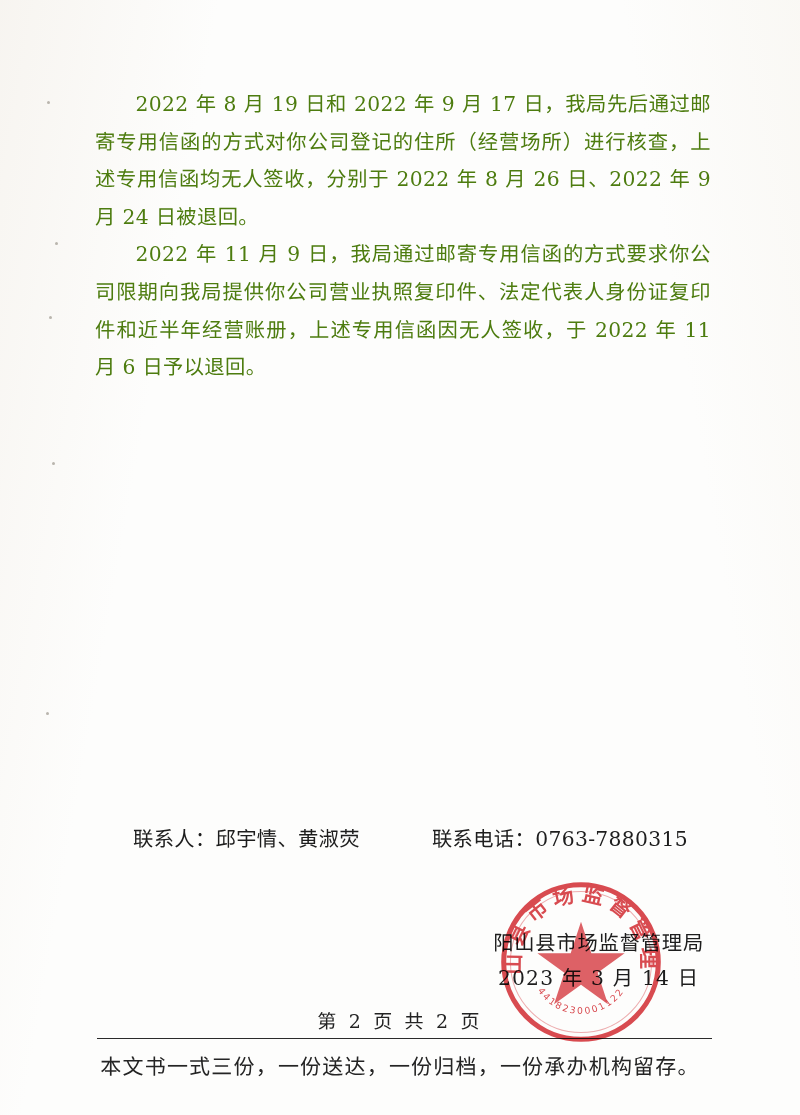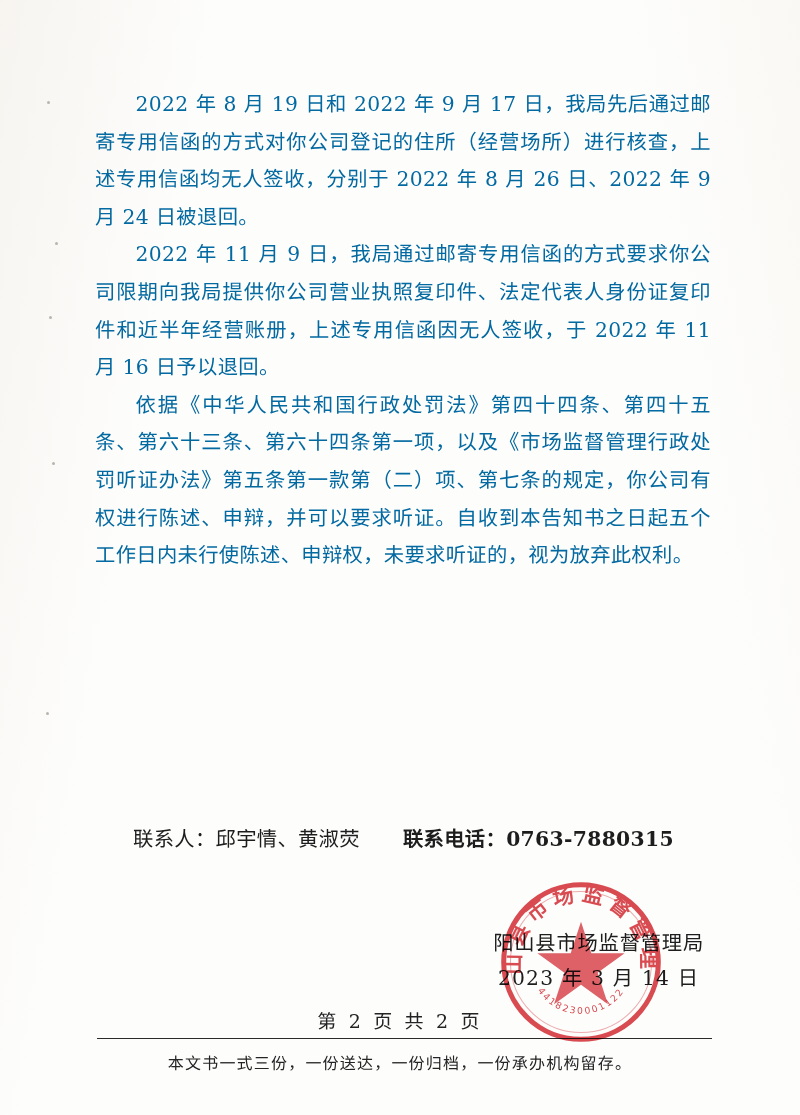--- a/index.html
+++ b/index.html
@@ -42,21 +42,21 @@
 
   .para {
     font-size: 20.3px;
     line-height: 37.6px;
     text-align: justify;
     text-align-last: left;
     text-justify: inter-character;
     letter-spacing: 0.35px;
     margin: 0;
     text-indent: 2em;
-    color: #0369a1;
+    color: #4d7c0f;
   }
 
   .para + .para { margin-top: 0px; }
 
   
   .contact-row {
     position: absolute;
     left: 95px;
     top: 822px;
     width: 616px;
@@ -64,23 +64,22 @@
     align-items: flex-end;
     z-index: 3;
     font-size: 20.3px;
     letter-spacing: 0.35px;
   }
   .contact-person {
     margin-left: 38px;
     white-space: nowrap;
   }
   .contact-phone {
-    margin-left: 43px;
+    margin-left: 72px;
     white-space: nowrap;
-    font-weight: bold;
   }
 
   
   .signature-block {
     position: absolute;
     right: 96px;
     top: 926px;
     text-align: center;
     z-index: 3;
     font-size: 20.3px;
@@ -126,21 +125,21 @@
     border-top: 1.6px solid #2a2a2a;
     z-index: 3;
   }
 
   .footer-note {
     position: absolute;
     left: 0;
     right: 0;
     top: 1050px;
     text-align: center;
-    font-size: 16px;
+    font-size: 21px;
     letter-spacing: 1.2px;
     z-index: 3;
     color: #242424;
   }
 
   
   .margin-dot {
     position: absolute;
     width: 3px;
     height: 3px;
@@ -157,22 +156,21 @@
   <div class="scan-tint"></div>
 
   <div class="margin-dot" style="left:47px;  top:101px;"></div>
   <div class="margin-dot" style="left:55px;  top:242px;"></div>
   <div class="margin-dot" style="left:49px;  top:316px;"></div>
   <div class="margin-dot" style="left:52px;  top:462px;"></div>
   <div class="margin-dot" style="left:46px;  top:712px;"></div>
 
   <div class="body-area">
     <p class="para">2022 年 8 月 19 日和 2022 年 9 月 17 日，我局先后通过邮寄专用信函的方式对你公司登记的住所（经营场所）进行核查，上述专用信函均无人签收，分别于 2022 年 8 月 26 日、2022 年 9 月 24 日被退回。</p>
-    <p class="para">2022 年 11 月 9 日，我局通过邮寄专用信函的方式要求你公司限期向我局提供你公司营业执照复印件、法定代表人身份证复印件和近半年经营账册，上述专用信函因无人签收，于 2022 年 11 月 16 日予以退回。</p>
-    <p class="para">依据《中华人民共和国行政处罚法》第四十四条、第四十五条、第六十三条、第六十四条第一项，以及《市场监督管理行政处罚听证办法》第五条第一款第（二）项、第七条的规定，你公司有权进行陈述、申辩，并可以要求听证。自收到本告知书之日起五个工作日内未行使陈述、申辩权，未要求听证的，视为放弃此权利。</p>
+    <p class="para">2022 年 11 月 9 日，我局通过邮寄专用信函的方式要求你公司限期向我局提供你公司营业执照复印件、法定代表人身份证复印件和近半年经营账册，上述专用信函因无人签收，于 2022 年 11 月 6 日予以退回。</p>
   </div>
 
   <div class="contact-row">
     <span class="contact-person"><span>联系人：</span><span>邱宇情、黄淑荧</span></span>
     <span class="contact-phone"><span>联系电话：</span><span>0763-7880315</span></span>
   </div>
 
   <svg class="seal" viewBox="0 0 200 200">
     <defs>
       <path id="sealArcTop" d="M 28 100 A 72 72 0 0 1 172 100"></path>

